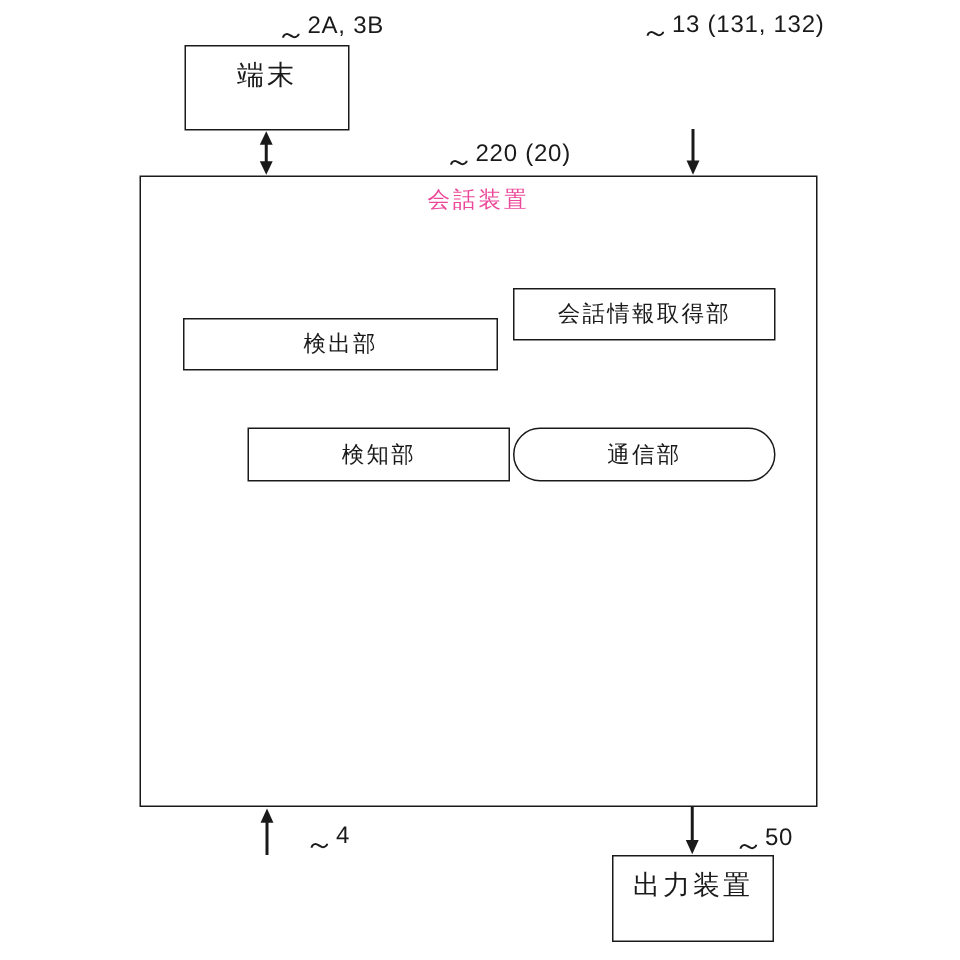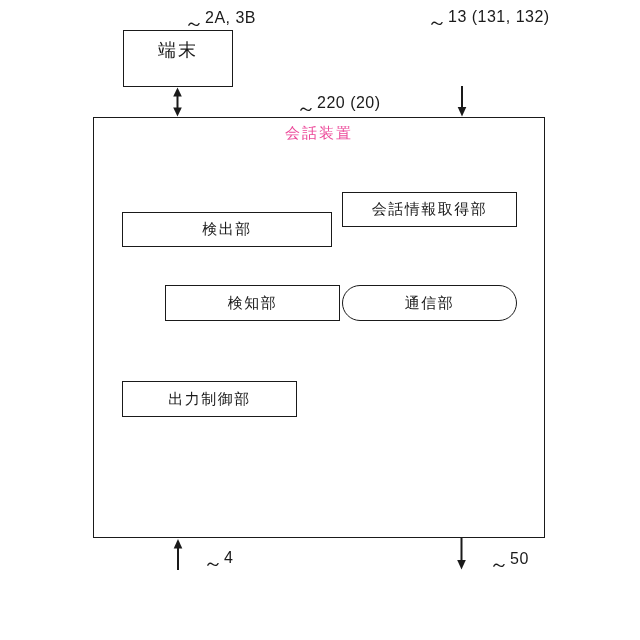--- a/index.html
+++ b/index.html
@@ -138,20 +138,23 @@
     <span class="squig">～</span>
     <span class="ref-num">50</span>
   </div>
 
   <div class="box top-label" style="left:123px; top:30px; width:110px; height:57px;">
     <span class="box-label">端末</span>
   </div>
 
 
 
+  <div class="box top-label" style="left:408px; top:570px; width:108px; height:58px;">
+    <span class="box-label">出力装置</span>
+  </div>
 
   <div class="box container-box" style="left:93px; top:117px; width:452px; height:421px;">
     <span class="box-title">会話装置</span>
   </div>
 
   <div class="box center-label" style="left:122px; top:192px; width:210px; height:35px;margin-top:20px;">
     <span class="box-label">検出部</span>
   </div>
 
   <div class="box center-label" style="left:342px; top:192px; width:175px; height:35px;font-family:Liberation Mono, monospace;">
@@ -159,23 +162,20 @@
   </div>
 
   <div class="box center-label" style="left:122px; top:285px; width:175px; height:36px;margin-left:43px;">
     <span class="box-label">検知部</span>
   </div>
 
   <div class="box center-label" style="left:342px; top:285px; width:175px; height:36px;border-radius:18px;">
     <span class="box-label">通信部</span>
   </div>
 
-  <div class="box center-label" style="left:122px; top:381px; width:175px; height:36px;">
-    <span class="box-label">出力制御部</span>
-  </div>
 
   <svg class="arrows" width="640" height="640" viewBox="0 0 640 640">
 
     <g>
       <line x1="177.5" y1="94" x2="177.5" y2="110" stroke="#1a1a1a" stroke-width="2"></line>
       <polygon points="177.5,87.5 173.2,96.5 181.8,96.5" fill="#1a1a1a"></polygon>
       <polygon points="177.5,116.5 173.2,107.5 181.8,107.5" fill="#1a1a1a"></polygon>
     </g>
 
     <g>

